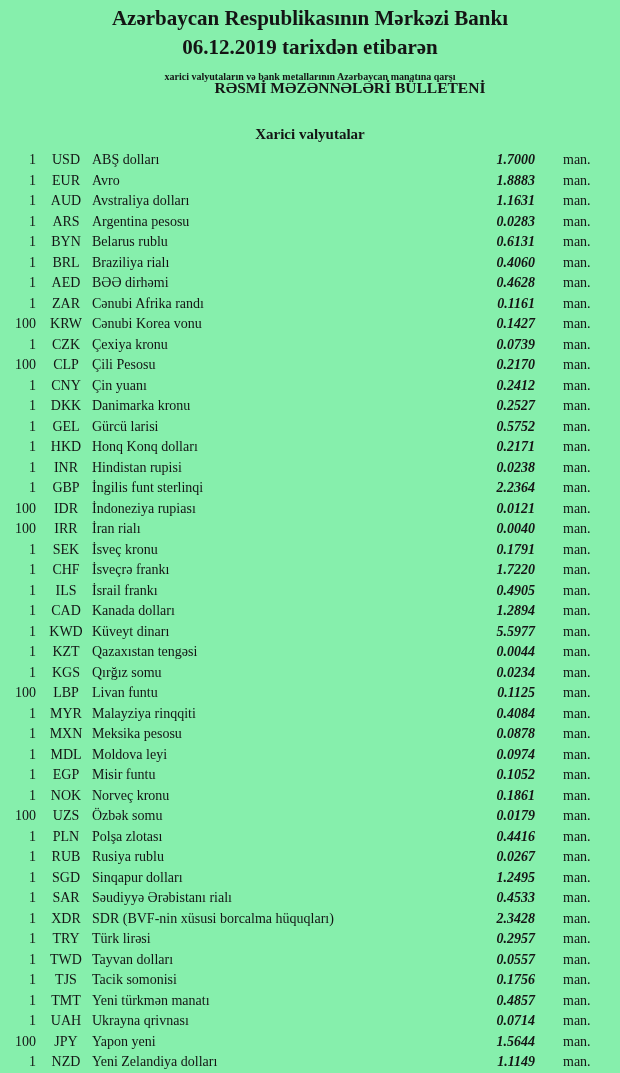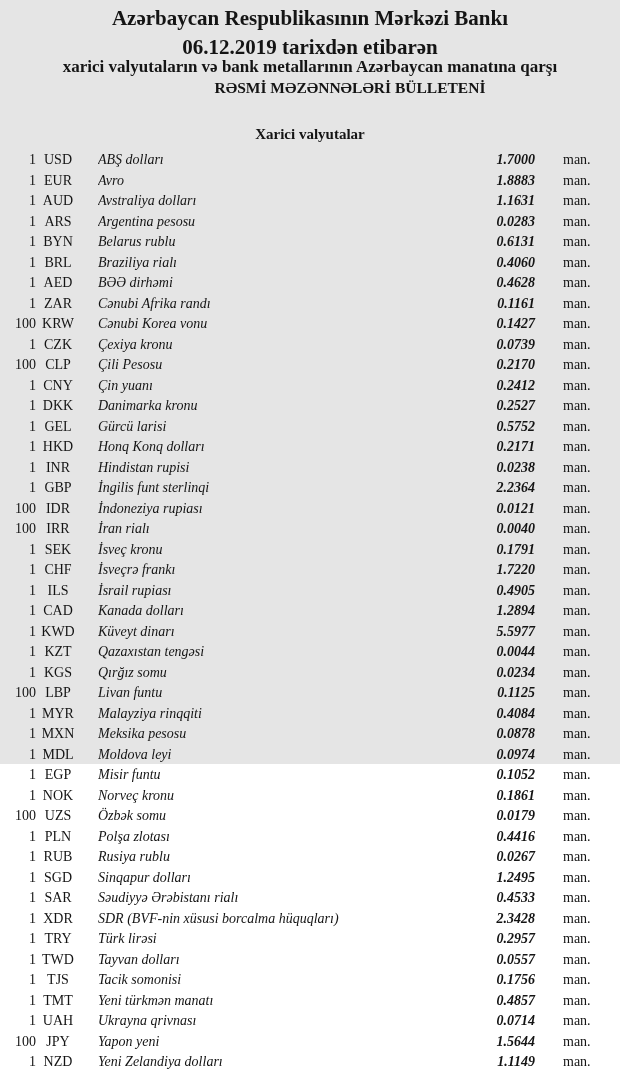--- a/index.html
+++ b/index.html
@@ -4,38 +4,38 @@
 <style>
   html, body { margin: 0; padding: 0; }
   body {
     width: 620px; height: 1073px;
     background: #ffffff;
     font-family: "Liberation Serif", "DejaVu Serif", serif;
     color: #141414;
     position: relative;
     overflow: hidden;
   }
-  .page { position: absolute; left: 0; top: 0; width: 620px; height: 764px; background: #e5e5e5; }
+  .page { position: absolute; left: 0; top: 0; width: 620px; height: 1073px; background: #86efac; }
   .center-line {
     position: absolute; left: 0; width: 620px;
     text-align: center; font-weight: bold; white-space: nowrap;
   }
   .bank-title    { top: 6px;   font-size: 21px; }
   .date-line     { top: 35px;  font-size: 21px; }
-  .subject-line  { top: 57px;  font-size: 17px; }
+  .subject-line  { top: 71px;  font-size: 10px; }
   .bulletin-title{ top: 79px;  font-size: 15.5px; padding-left: 40px; }
   .section-title { top: 126px; font-size: 15px; }
   .rows { position: absolute; top: 150px; left: 0; width: 620px; }
   .row {
     display: flex; height: 20.51px; line-height: 20.51px;
     font-size: 14px; white-space: nowrap;
   }
   .qty  { flex: 0 0 36px; text-align: right; }
-  .code { flex: 0 0 40px; text-align: center; margin-left: 2px; }
-  .name { flex: 1 1 auto; margin-left: 20px; overflow: hidden; font-style: italic; }
+  .code { flex: 0 0 40px; text-align: center; margin-left: 10px; }
+  .name { flex: 1 1 auto; margin-left: 6px; overflow: hidden; }
   .rate { flex: 0 0 75px; text-align: right; font-weight: bold; font-style: italic; }
   .man  { flex: 0 0 57px; margin-left: 28px; }
 </style>
 </head>
 <body>
 
 <div class="page">
   <div class="center-line bank-title">Azərbaycan Respublikasının Mərkəzi Bankı</div>
   <div class="center-line date-line">06.12.2019 tarixdən etibarən</div>
   <div class="center-line subject-line">xarici valyutaların və bank metallarının Azərbaycan manatına qarşı</div>
@@ -207,21 +207,21 @@
     <span class="qty">1</span>
     <span class="code">CHF</span>
     <span class="name">İsveçrə frankı</span>
     <span class="rate">1.7220</span>
     <span class="man">man.</span>
   </div>
 
   <div class="row">
     <span class="qty">1</span>
     <span class="code">ILS</span>
-    <span class="name">İsrail rupiası</span>
+    <span class="name">İsrail frankı</span>
     <span class="rate">0.4905</span>
     <span class="man">man.</span>
   </div>
 
   <div class="row">
     <span class="qty">1</span>
     <span class="code">CAD</span>
     <span class="name">Kanada dolları</span>
     <span class="rate">1.2894</span>
     <span class="man">man.</span>

